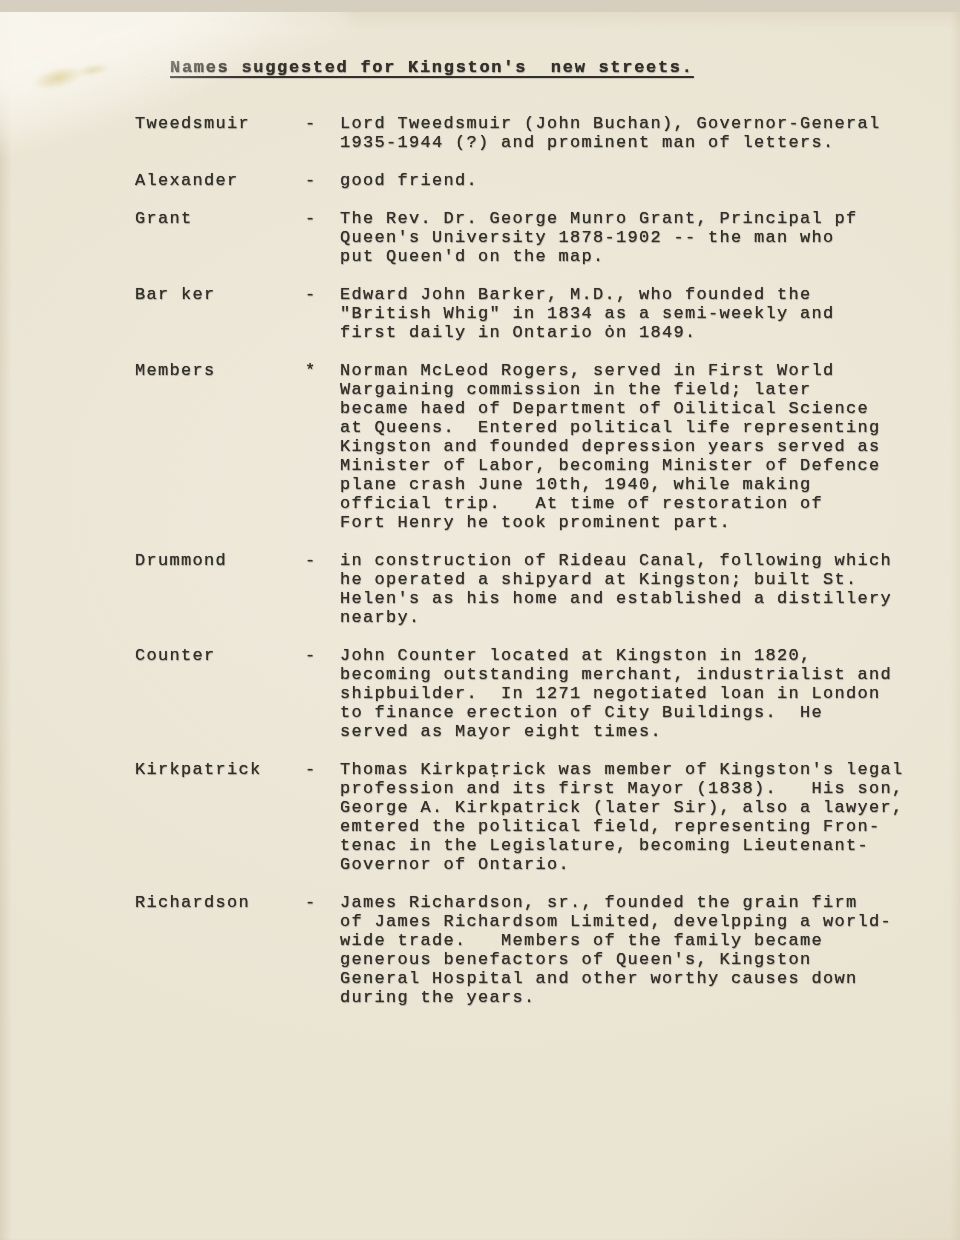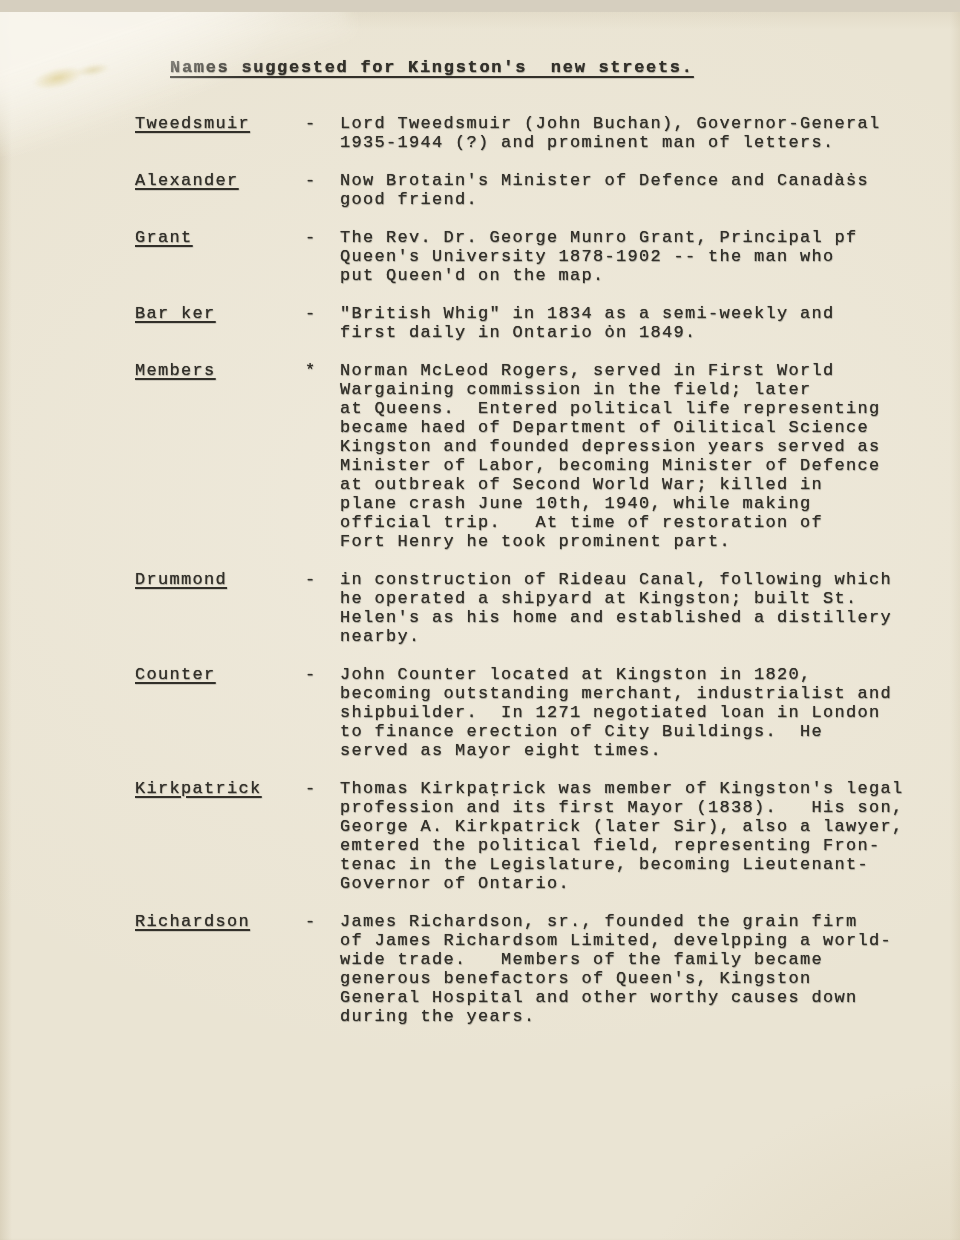--- a/index.html
+++ b/index.html
@@ -54,21 +54,20 @@
     letter-spacing: 1.7px;
     text-decoration: underline;
     text-decoration-thickness: 2px;
     text-underline-offset: 4px;
     white-space: pre;
   }
   .entries { margin-top: 37px; }
   .entry { display: flex; align-items: flex-start; margin-bottom: 19px; }
   .entry .name {
     width: 170px; flex: 0 0 170px;
-    text-decoration: underline;
     text-decoration-thickness: 1.5px;
     text-underline-offset: 3px;
     white-space: pre;
   }
   .entry .marker { width: 35px; flex: 0 0 35px; }
   .entry .desc { flex: 1; }
   .entry .line { white-space: pre; }
 </style>
 </head>
 <body>
@@ -87,55 +86,54 @@
       <div class="desc">
           <div class="line">Lord Tweedsmuir (John Buchan), Governor-General</div>
           <div class="line">1935-1944 (?) and prominent man of letters.</div>
         </div>
     </div>
 
     <div class="entry">
       <div class="name">Alexander</div>
       <div class="marker">-</div>
       <div class="desc">
-          <div class="line">Now Brotain's Minister of Defence and Canadàṡs</div>
           <div class="line">good friend.</div>
         </div>
     </div>
 
     <div class="entry">
       <div class="name">Grant</div>
       <div class="marker">-</div>
       <div class="desc">
           <div class="line">The Rev. Dr. George Munro Grant, Principal pf</div>
           <div class="line">Queen's University 1878-1902 -- the man who</div>
           <div class="line">put Queen'd on the map.</div>
         </div>
     </div>
 
     <div class="entry">
       <div class="name">Bar ker</div>
       <div class="marker">-</div>
       <div class="desc">
+          <div class="line">Edward John Barker, M.D., who founded the</div>
           <div class="line">"British Whig" in 1834 as a semi-weekly and</div>
           <div class="line">first daily in Ontario ȯn 1849.</div>
         </div>
     </div>
 
     <div class="entry">
       <div class="name">Members</div>
       <div class="marker">*</div>
       <div class="desc">
           <div class="line">Norman McLeod Rogers, served in First World</div>
           <div class="line">Wargaining commission in the field; later</div>
+          <div class="line">became haed of Department of Oilitical Science</div>
           <div class="line">at Queens.  Entered political life representing</div>
-          <div class="line">became haed of Department of Oilitical Science</div>
           <div class="line">Kingston and founded depression years served as</div>
           <div class="line">Minister of Labor, becoming Minister of Defence</div>
-          <div class="line">at outbreak of Second World War; killed in</div>
           <div class="line">plane crash June 10th, 1940, while making</div>
           <div class="line">official trip.   At time of restoration of</div>
           <div class="line">Fort Henry he took prominent part.</div>
         </div>
     </div>
 
     <div class="entry">
       <div class="name">Drummond</div>
       <div class="marker">-</div>
       <div class="desc">

